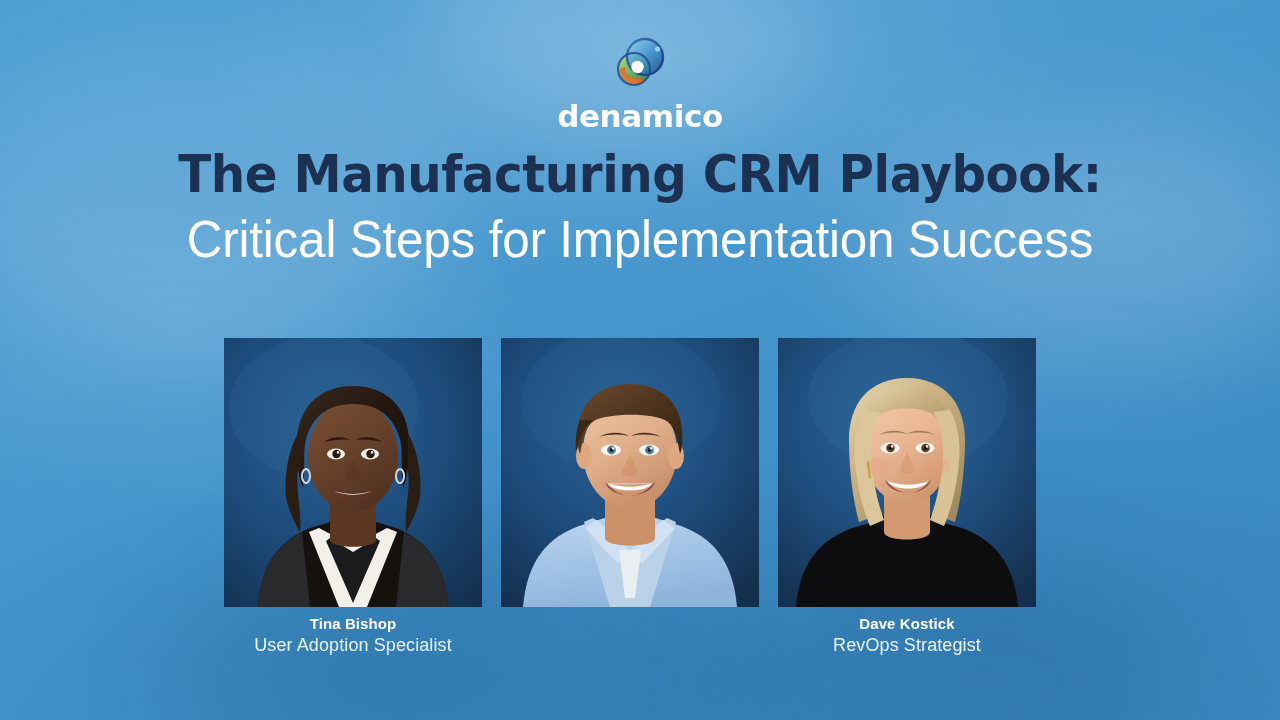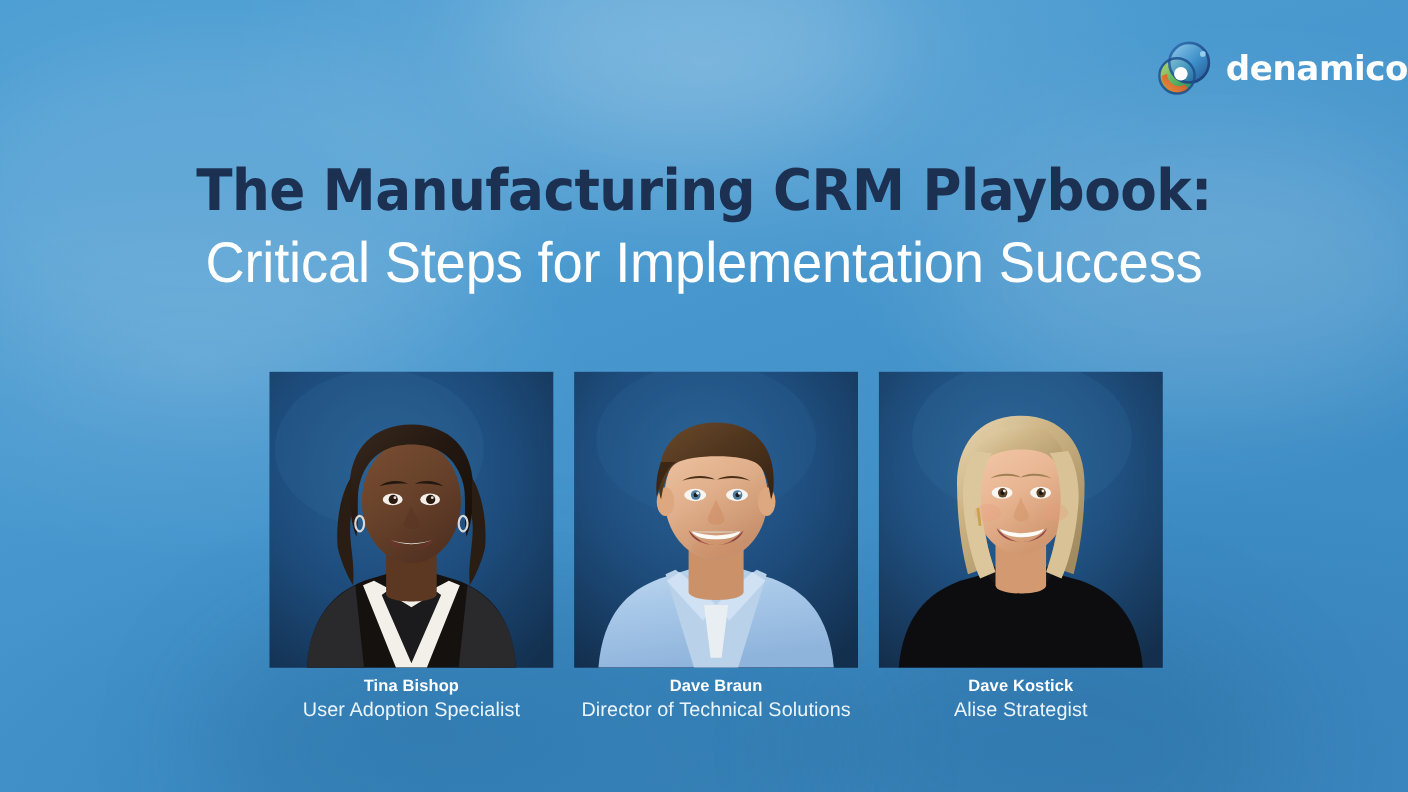--- a/index.html
+++ b/index.html
@@ -28,22 +28,23 @@
   }
   .c1 { width:520px; height:300px; left:-60px; top:40px;  background:rgba(255,255,255,0.12); }
   .c2 { width:460px; height:260px; right:-40px; top:120px; background:rgba(255,255,255,0.10); }
   .c3 { width:600px; height:300px; left:180px; bottom:-110px; background:rgba(30,95,145,0.20); }
   .c4 { width:420px; height:240px; right:120px; bottom:-80px; background:rgba(28,90,140,0.18); }
   .c5 { width:380px; height:220px; left:430px; top:-80px; background:rgba(255,255,255,0.13); }
 
   
   #logo {
     position:absolute; left:0; right:0; top:36px;
-    display:flex; align-items:center; justify-content:flex-end; gap:11px;
+    display:flex; align-items:center; justify-content:flex-start; gap:11px;
     z-index:6;
+    flex-direction:column;
   }
   .logo-mark { width:54px; height:54px; display:block; }
   .logo-word {
     color:#ffffff; font-size:31px; font-weight:700;
     letter-spacing:-0.4px; line-height:1;
     font-family:"DejaVu Sans","Liberation Sans",sans-serif;
   }
 
   
   #title-block {
@@ -59,21 +60,21 @@
   .t-line2 {
     color:#ffffff; font-size:52px; font-weight:400;
     letter-spacing:-0.2px; line-height:1.18; margin-top:6px;
     font-family:"Liberation Sans",sans-serif;
     transform:scaleX(0.95); transform-origin:center;
   }
 
   
   #speakers {
     position:absolute; left:245px; top:338px;
-    width:791px; display:flex; gap:19px; z-index:6;
+    width:791px; display:flex; gap:19px; z-index:6;justify-content:flex-end;
   }
   .speaker { width:258px; }
   .photo {
     width:258px; height:269px; overflow:hidden; position:relative;
     background:linear-gradient(150deg,#1f4f80 0%,#1b4573 40%,#17395f 75%,#14304f 100%);
   }
   .photo svg { display:block; width:100%; height:100%; }
   .meta { margin-top:8px; text-align:center; }
   .sp-name {
     color:#ffffff; font-size:15px; font-weight:700;
@@ -257,24 +258,20 @@
 
           <path d="M129 116c-5 12-9 17-7 20 3 4 11 4 14 0 2-3-2-8-7-20z" fill="#cf9066" opacity="0.6"></path>
 
           <path d="M104 144c16 18 34 18 50 0-6 18-44 18-50 0z" fill="#8d4440"></path>
           <path d="M107 145c14 5 30 5 44 0-3 10-41 10-44 0z" fill="#fbfaf7"></path>
           <path d="M107 145h44c-1 2-43 2-44 0z" fill="#dcd6cd" opacity="0.7"></path>
 
           <ellipse cx="129" cy="160" rx="22" ry="8" fill="#cf9066" opacity="0.28"></ellipse>
         </svg>
       </div>
-      <div class="meta">
-        <div class="sp-name">Dave Braun</div>
-        <div class="sp-role">Director of Technical Solutions</div>
-      </div>
     </div>
 
     <div class="speaker">
       <div class="photo">
         <svg viewBox="0 0 258 269" preserveAspectRatio="xMidYMid slice">
           <defs>
             <radialGradient id="bg3" cx="46%" cy="32%" r="80%">
               <stop offset="0%" stop-color="#2d6699"></stop>
                 <stop offset="50%" stop-color="#1f4f7f"></stop>
                 <stop offset="100%" stop-color="#142f4d"></stop>
@@ -324,18 +321,18 @@
           <path d="M110 143c13 5 27 5 40 0-3 10-37 10-40 0z" fill="#fcfbf8"></path>
 
           <ellipse cx="99" cy="128" rx="12" ry="8" fill="#e79b7d" opacity="0.3"></ellipse>
           <ellipse cx="160" cy="128" rx="12" ry="8" fill="#e79b7d" opacity="0.3"></ellipse>
 
           <path d="M90 124l2 16" stroke="#c9a349" stroke-width="2.5" fill="none"></path>
         </svg>
       </div>
       <div class="meta">
         <div class="sp-name">Dave Kostick</div>
-        <div class="sp-role">Alise Strategist</div>
+        <div class="sp-role">RevOps Strategist</div>
       </div>
     </div>
 
   </div>
 </div>
 
 </body></html>

